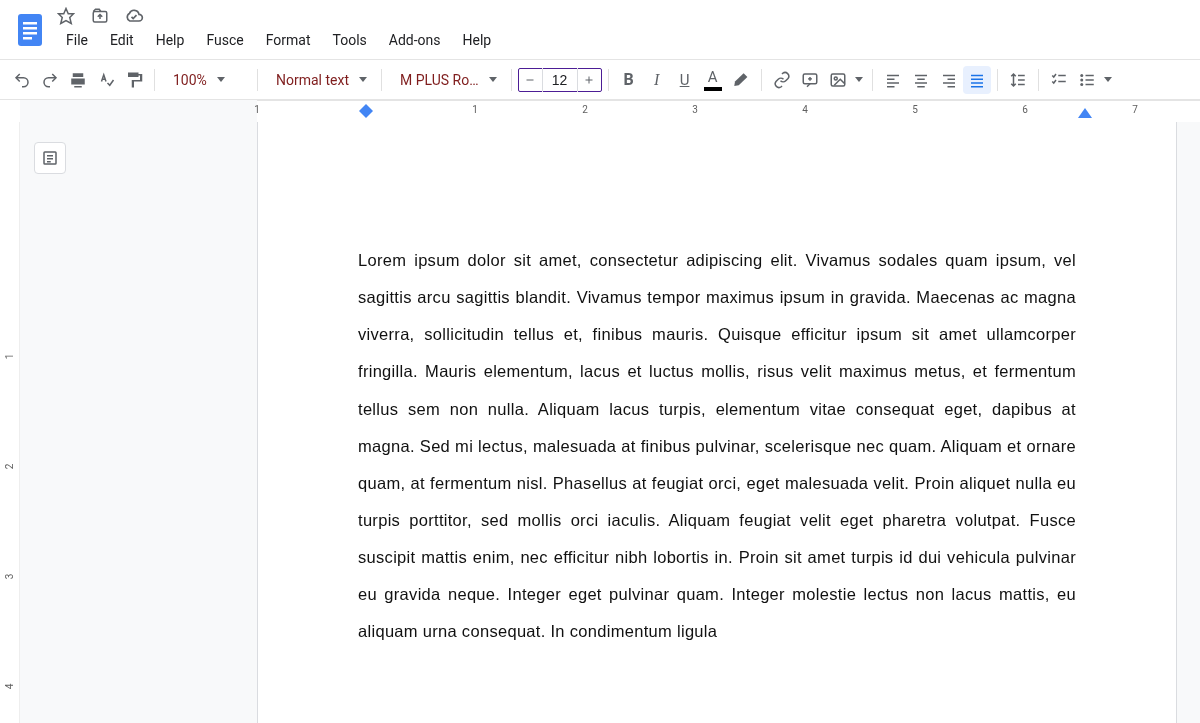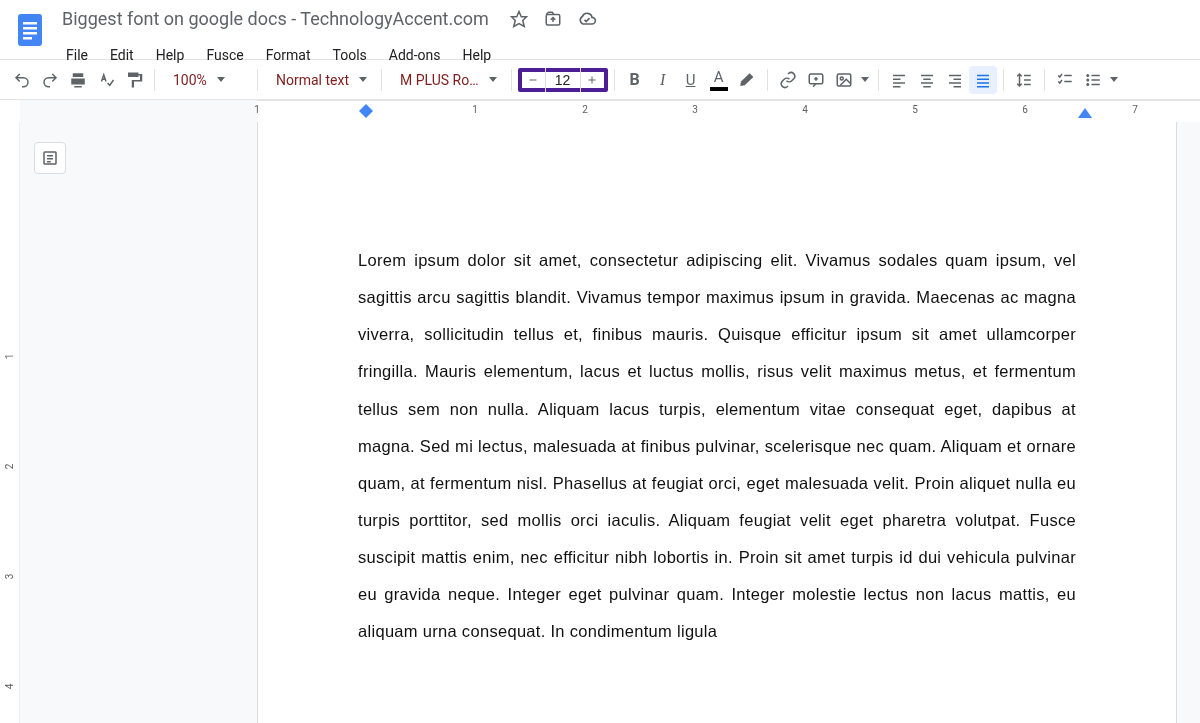--- a/index.html
+++ b/index.html
@@ -26,21 +26,21 @@
     margin-right: 8px;
   }
   .doc-logo svg { width: 36px; height: 36px; }
   .title-area { flex: 1; }
   .title-row { display:flex; align-items:center; gap:14px; }
   .doc-title {
     font-size: 18px; color:#5f6368; padding:2px 6px; border-radius:4px;
   }
   .title-icons { display:flex; gap:14px; color:#5f6368; }
   .title-icons .ic { width: 20px; height: 20px; display:flex; align-items:center; justify-content:center;}
-  .menu-row { display:flex; align-items:center; gap:2px; margin-top:12px; }
+  .menu-row { display:flex; align-items:center; gap:2px; margin-top:2px; }
   .menu-row .menu-item {
     padding: 4px 10px; font-size: 14px; color:#202124; border-radius:4px; cursor:pointer;
   }
   .last-edit {
     padding: 4px 10px; font-size:14px; color:#5f6368; text-decoration:underline; cursor:pointer;
   }
 
   
   .toolbar {
     display:flex; align-items:center; height: 40px; padding: 0 8px;
@@ -51,21 +51,21 @@
     width: 28px; height: 28px; display:flex; align-items:center; justify-content:center;
     border-radius:4px; color:#5f6368; cursor:pointer;
   }
   .tb-btn.active { background:#e8f0fe; color:#1a73e8; }
   .dropdown-combo {
      display:flex; align-items:center; gap:10px; height:28px; padding:0 8px 0 12px;
      color:#7f1d1d; cursor:pointer; font-size:14px; min-width: 90px;
   }
   .dropdown-combo .caret { color:#5f6368; }
   .font-size-box {
-    display:flex; align-items:center; border:4px solid #4c1d95; border-radius:2px;
+    display:flex; align-items:center; border:1px solid #4c1d95; border-radius:2px;
     height:24px;
   }
   .font-size-box .fs-btn {
     width:24px; height:24px; display:flex; align-items:center; justify-content:center;
     color:#5f6368; cursor:pointer;
     border-right:1px solid #dadce0;
   }
   .font-size-box .fs-btn.plus { border-right:none; border-left:1px solid #dadce0;}
   .font-size-box input {
     width:34px; text-align:center; border:none; outline:none; font-size:14px; color:#202124;
@@ -139,21 +139,20 @@
     <svg viewBox="0 0 36 36">
         <rect x="6" y="2" width="24" height="32" rx="3" fill="#4285F4"></rect>
         <rect x="11" y="10" width="14" height="2.5" fill="#fff"></rect>
         <rect x="11" y="15" width="14" height="2.5" fill="#fff"></rect>
         <rect x="11" y="20" width="14" height="2.5" fill="#fff"></rect>
         <rect x="11" y="25" width="9" height="2.5" fill="#fff"></rect>
       </svg>
   </div>
   <div class="title-area">
     <div class="title-row">
-      <div class="doc-title">Biggest font on google docs - TechnologyAccent.com</div>
       <div class="title-icons">
         <div class="ic">
           <svg width="18" height="18" viewBox="0 0 24 24" fill="none" stroke="#5f6368" stroke-width="2">
               <polygon points="12 2 15 9 22 9 17 14 19 22 12 18 5 22 7 14 2 9 9 9"></polygon>
             </svg>
         </div>
         <div class="ic">
           <svg width="18" height="18" viewBox="0 0 24 24" fill="none" stroke="#5f6368" stroke-width="2">
               <rect x="3" y="6" width="18" height="14" rx="2"></rect>
               <path d="M3 6l3-3h5l2 3"></path>

